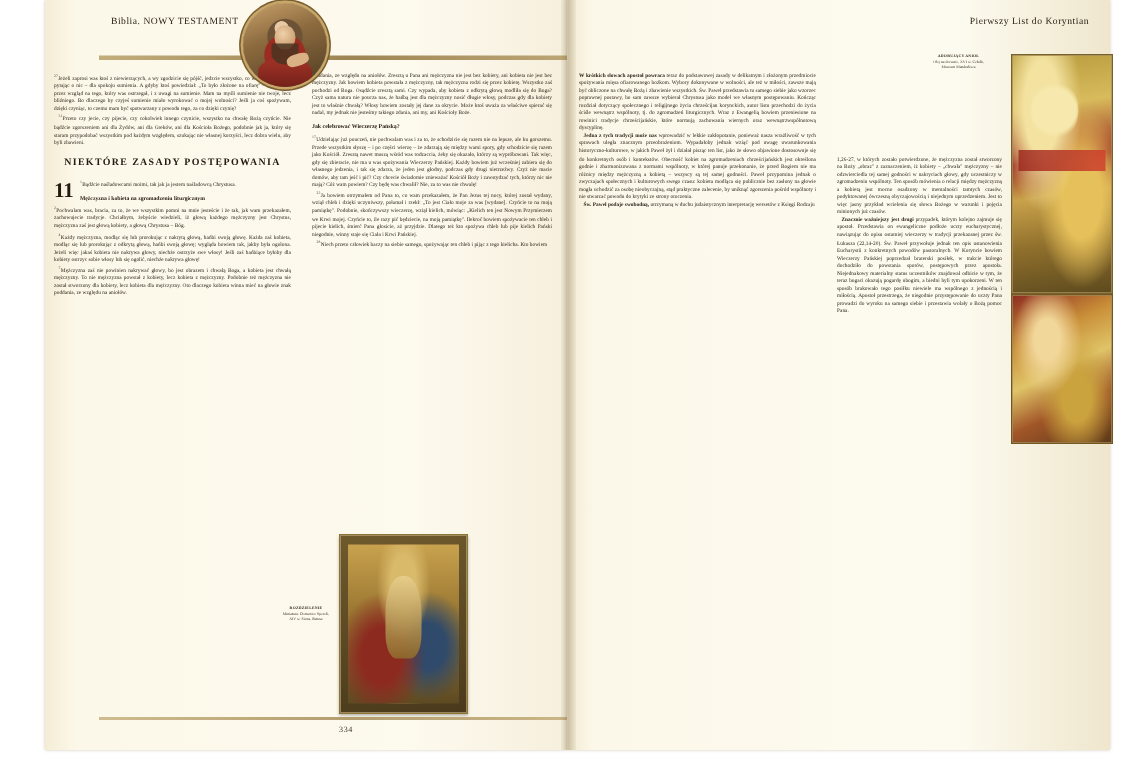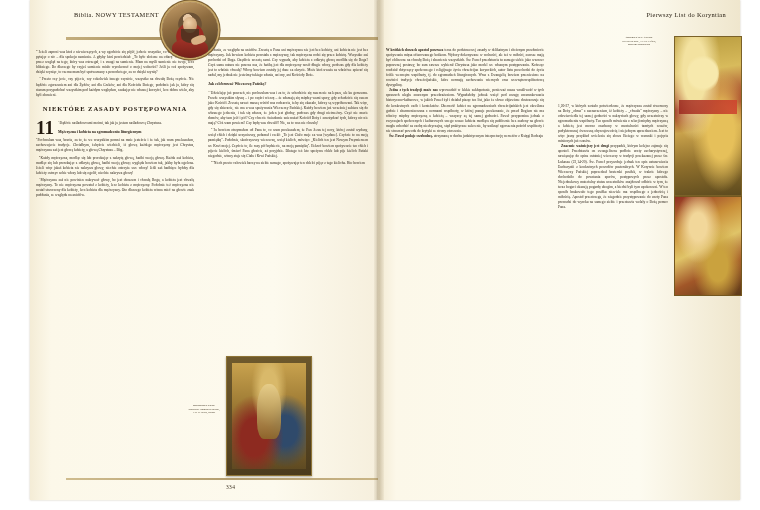--- a/index.html
+++ b/index.html
@@ -53,21 +53,21 @@
   .col p{margin:0 0 0 0;
      font-size:3.55px;line-height:5.05px;letter-spacing:.02px;
      color:#2a2117;text-align:justify;hyphens:auto;}
   .col p + p{text-indent:3px;}
   .vs{font-size:2.5px;vertical-align:super;color:#4a3c28;padding-right:.3px;}
   .b{font-weight:bold;}
 
   
   .sec-head{text-align:center;font-weight:bold;font-size:6.6px;line-height:8.8px;
      letter-spacing:.9px;color:#241a10;margin:7px 0 5px 0;}
-  .chapnum{float:left;font-size:19px;line-height:16px;font-weight:bold;color:#241a10;
+  .chapnum{float:left;font-size:14px;line-height:16px;font-weight:bold;color:#241a10;
      margin:0 4px 0 0;padding-top:1px;}
   .sub-head{font-weight:bold;font-size:3.8px;line-height:5.4px;margin:4px 0 1px 0;color:#241a10;}
   .q-head{font-weight:bold;font-size:3.9px;line-height:5.4px;margin:4px 0 1px 0;color:#241a10;}
 
   
   .art-angel{position:absolute;left:674px;top:36px;width:66px;height:158px;
      background:
        radial-gradient(ellipse at 30% 22%, #f3e2a0 0 18%, rgba(243,226,160,0) 40%),
        radial-gradient(ellipse at 70% 60%, #e6c05a 0 20%, rgba(230,192,90,0) 45%),
        linear-gradient(172deg,#b89b3e 0%,#d8bb5c 22%,#9c2f22 44%,#c9a24b 58%,#8f6f2c 78%,#5d4a1e 100%);

